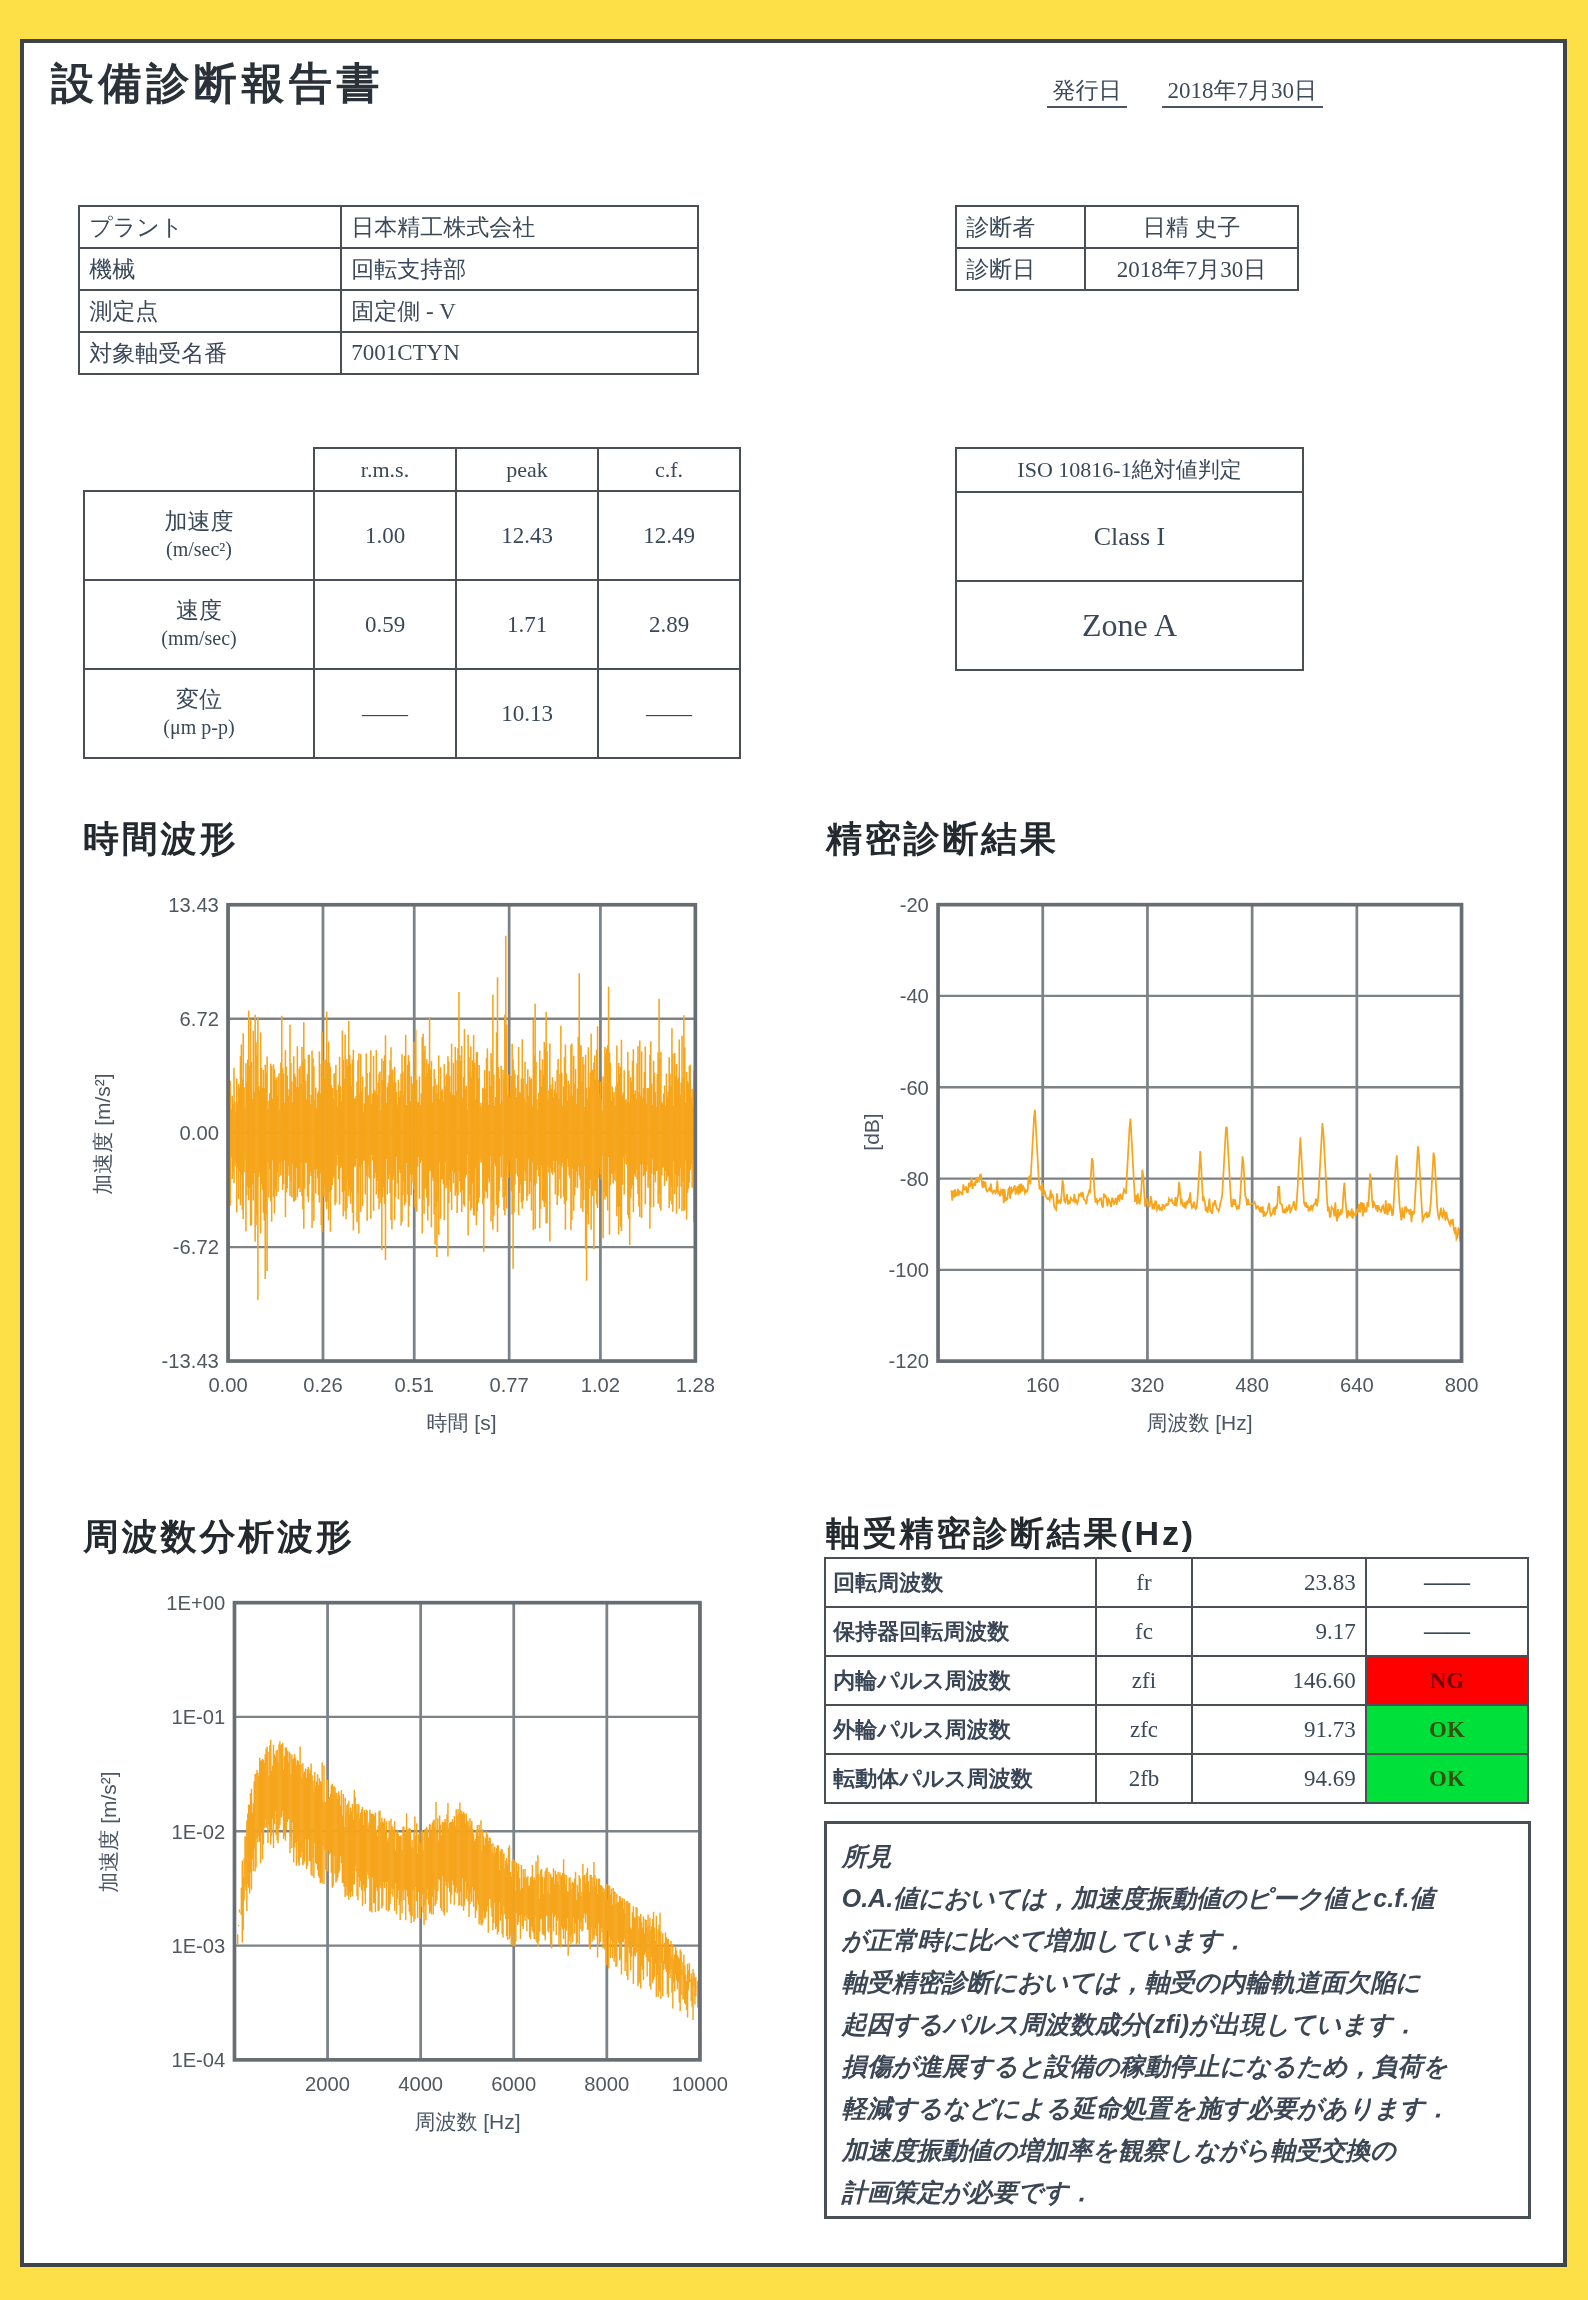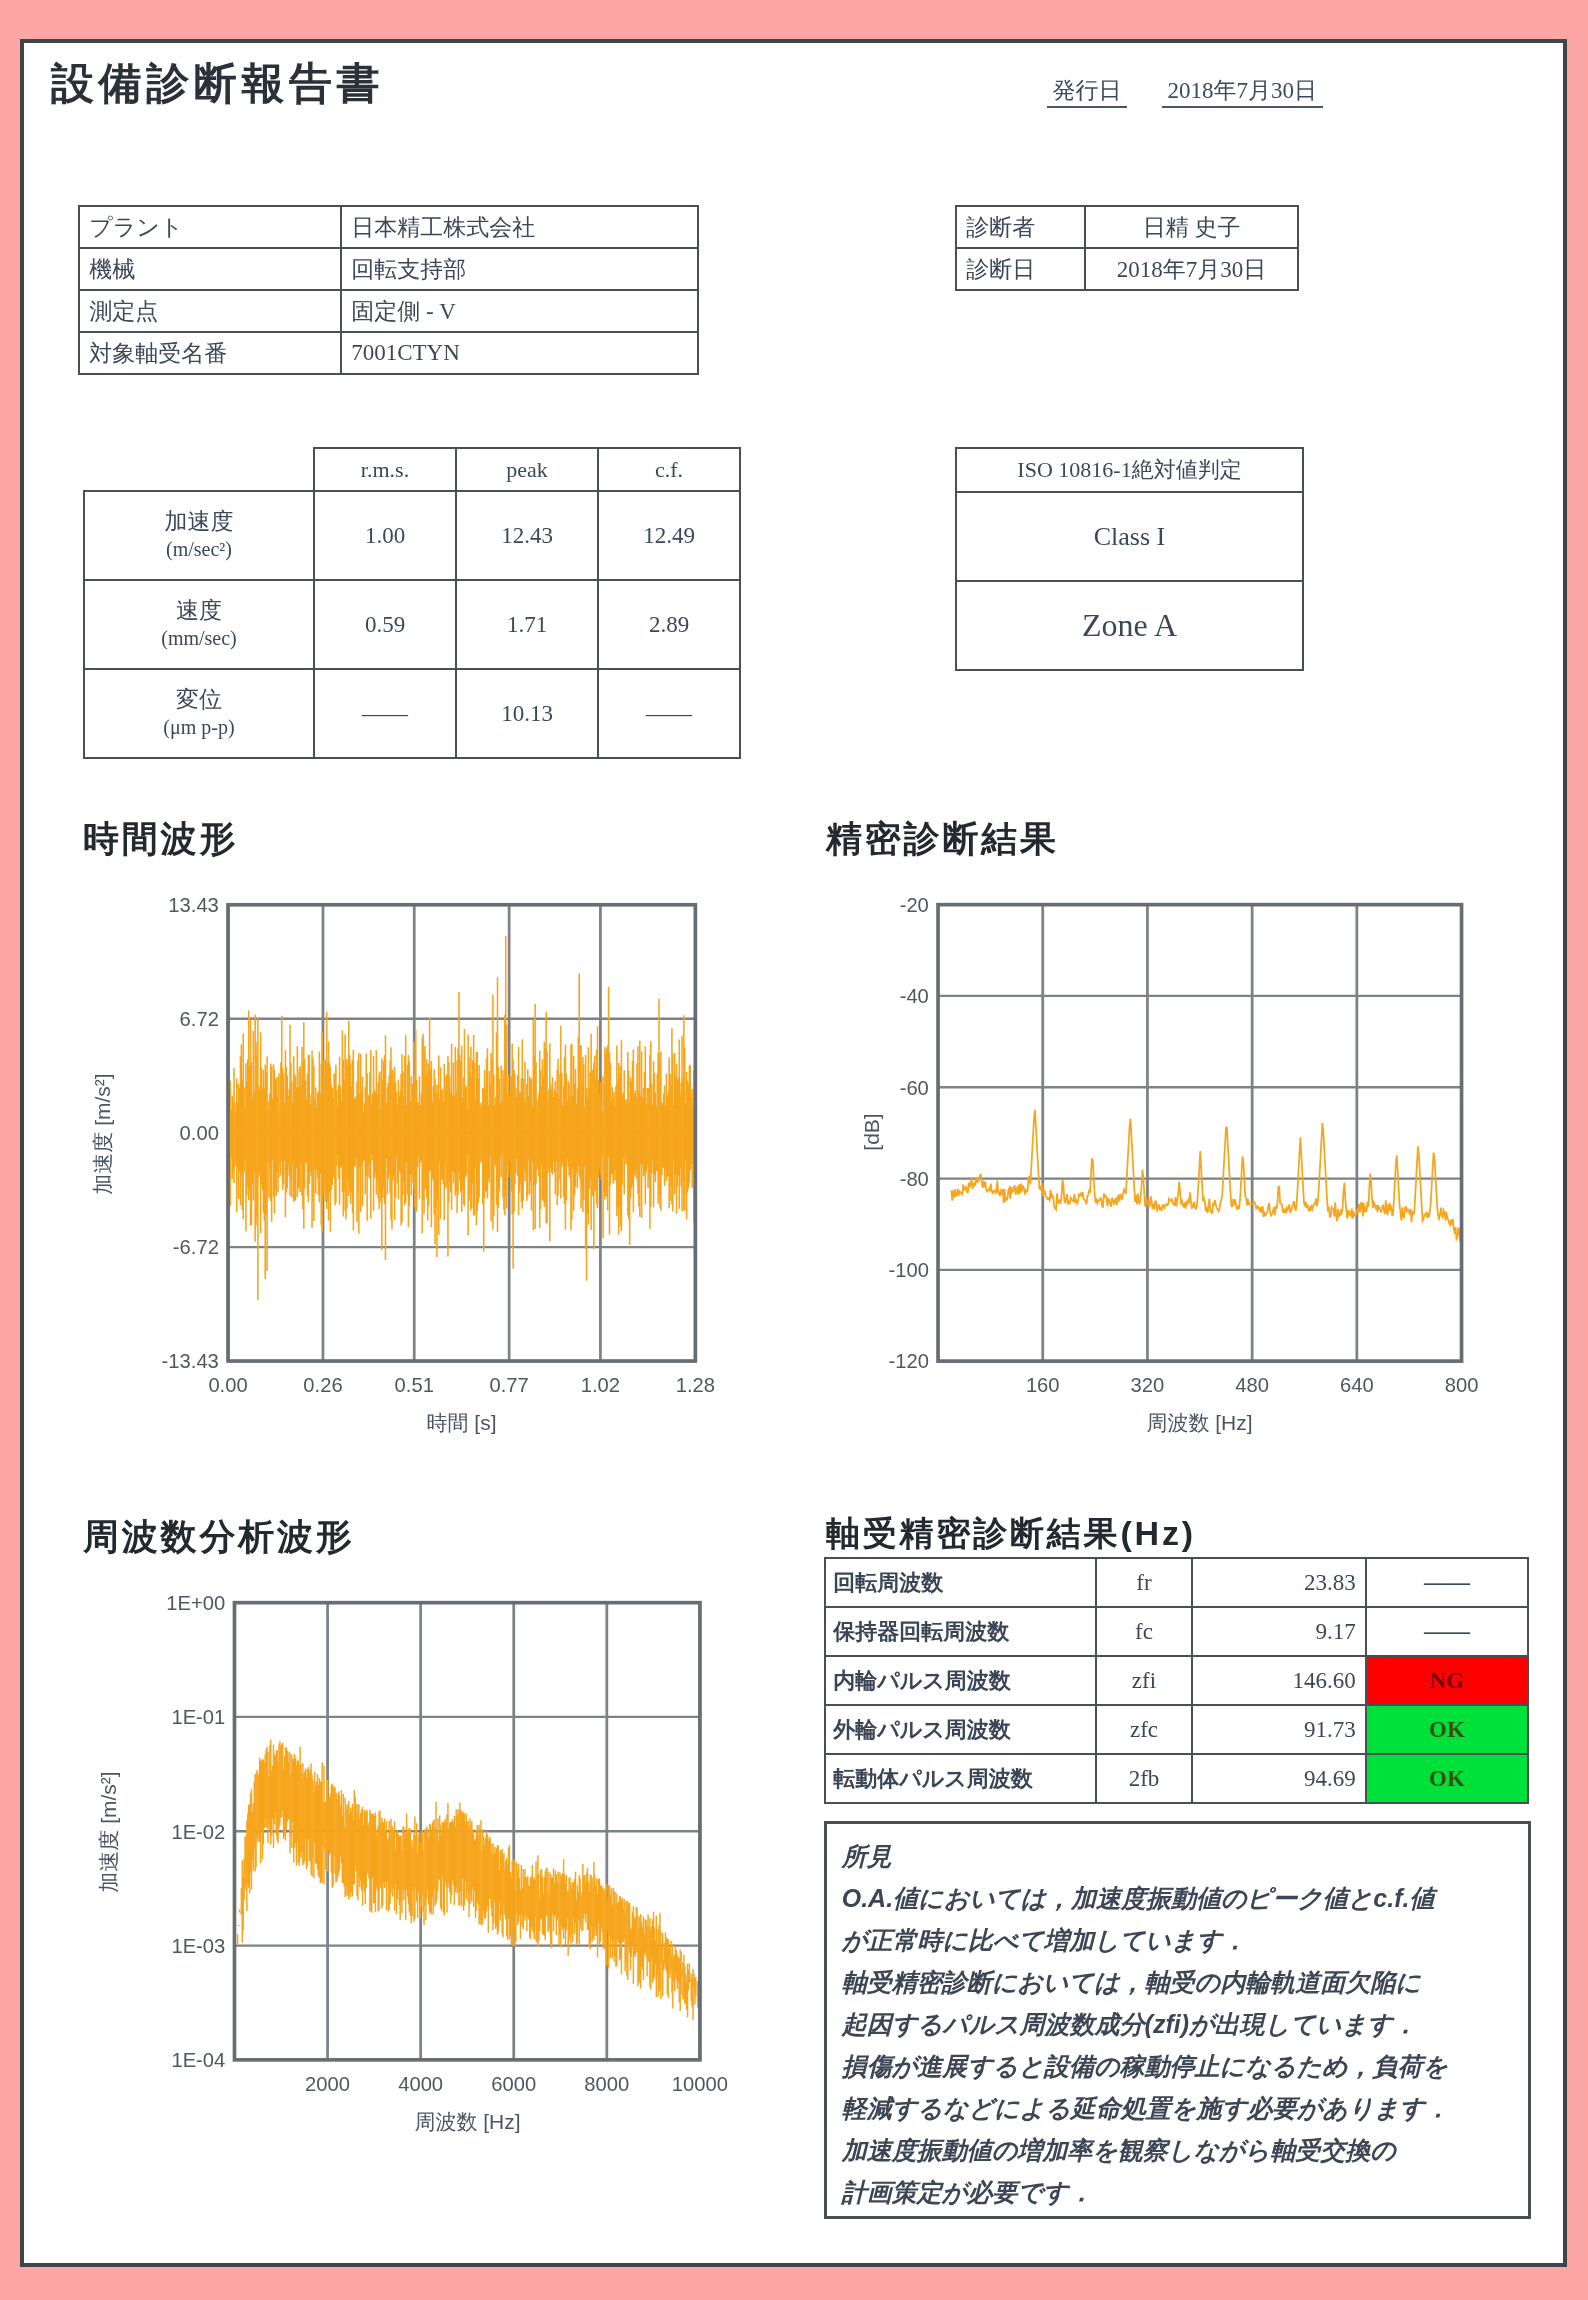--- a/index.html
+++ b/index.html
@@ -1,16 +1,16 @@
 <!DOCTYPE html>
 <html style="font-size:14.7px"><head>
 <meta charset="utf-8">
 <style>
   html,body{margin:0;padding:0;background:#ffffff;}
-  #stage{position:relative;width:1589px;height:2300px;background:#fca5a5;overflow:hidden;
+  #stage{position:relative;width:1589px;height:2300px;background:#fde047;overflow:hidden;
          font-family:"Liberation Sans",sans-serif;color:#333;}
   .abs{position:absolute;}
   .page-frame{left:20px;top:39px;width:1539px;height:2220px;border:4.6px solid #3f4449;background:#fff;}
   .doc-title{left:51px;top:55px;font-size:43px;font-weight:bold;color:#2b3138;letter-spacing:4.6px;}
   .issue-row{left:1047px;top:75px;font-size:23px;color:#3d4a5c;font-family:"Liberation Serif",serif;}
   .issue-row span{border-bottom:2.8px solid #4a5464;padding:0 5.5px 2.8px 5.5px;}
   .issue-row .gap{display:inline-block;width:24px;border:none;}
   table{border-collapse:collapse;table-layout:fixed;}
   td{border:2.8px solid #4a4f55;color:#3b4859;font-family:"Liberation Serif",serif;
      overflow:hidden;white-space:nowrap;}

